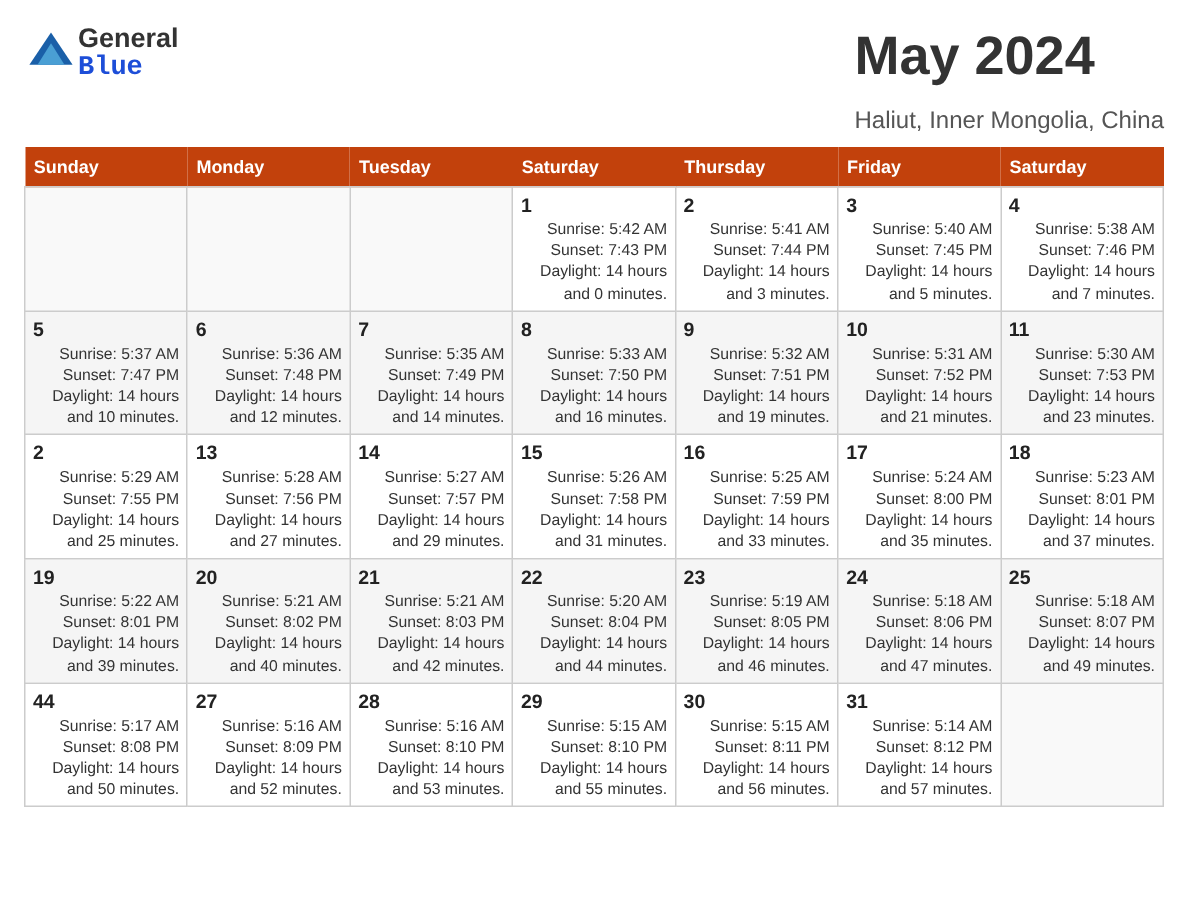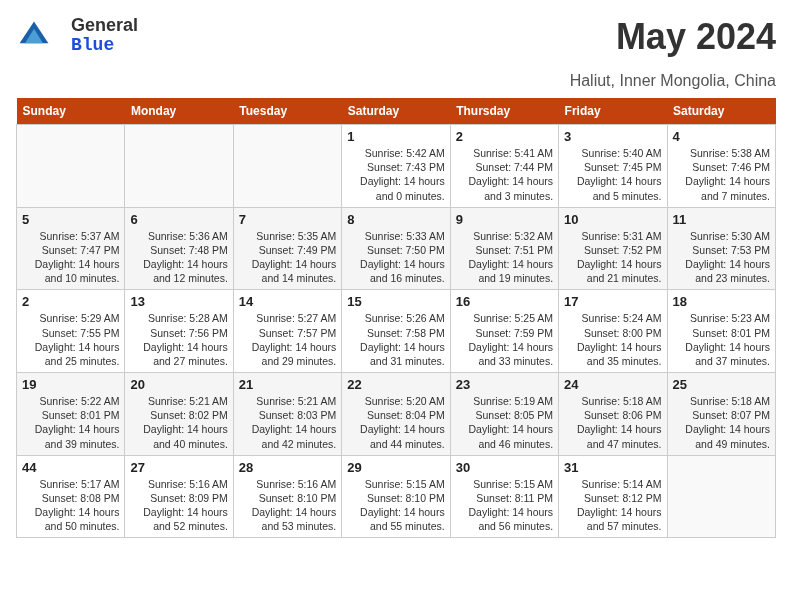--- a/index.html
+++ b/index.html
@@ -12,21 +12,21 @@
     }
     .header {
       display: flex;
       justify-content: space-between;
       align-items: flex-start;
       margin-bottom: 8px;
     }
     .logo {
       display: flex;
       align-items: center;
-      gap: 19px;
+      gap: 0;
     }
     .logo-text {
       display: flex;
       flex-direction: column;
       line-height: 1.1;
     }
     .logo-general {
       font-size: 18px;
       font-weight: bold;
       color: #333;
@@ -35,21 +35,21 @@
       font-size: 18px;
       font-weight: bold;
       color: #1d4ed8;
       font-family: Liberation Mono, monospace;
     }
     .logo-icon {
       width: 36px;
       height: 36px;
     }
     .title-area {
-      text-align: right;
+      text-align: left;
     }
     .main-title {
       font-size: 36px;
       font-weight: bold;
       color: #333;
     }
     .subtitle {
       font-size: 16px;
       color: #555;
       margin-top: 14px;

